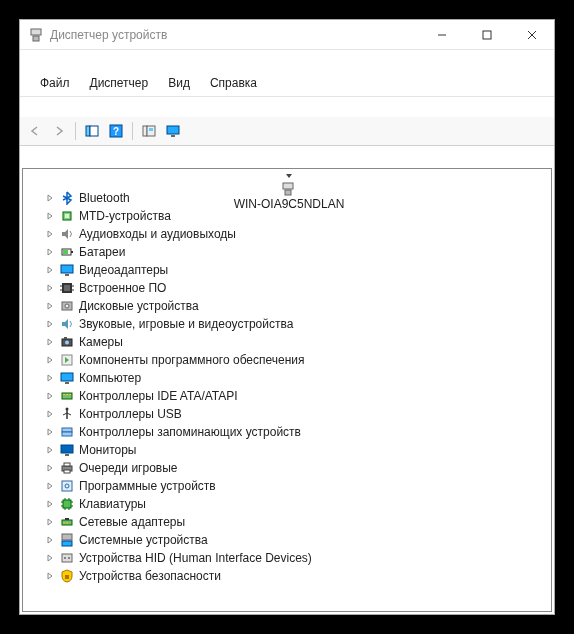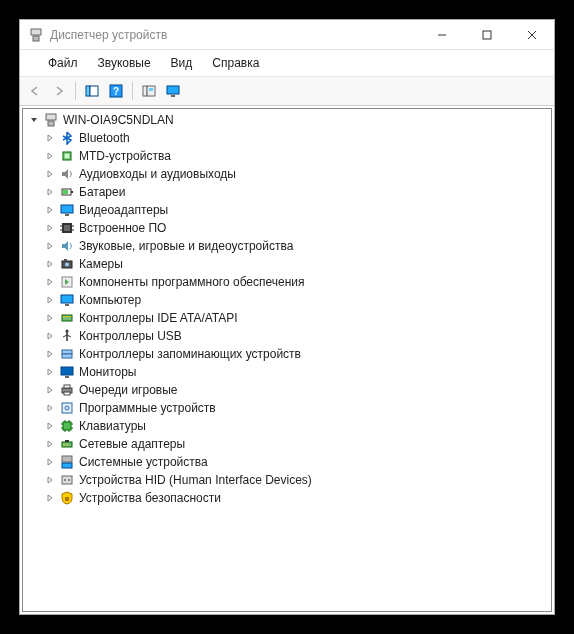--- a/index.html
+++ b/index.html
@@ -14,20 +14,21 @@
     width: 574px;
     height: 634px;
   }
   .window {
     width: 536px;
     height: 596px;
     background: #fff;
     border: 1px solid #aaa;
     display: flex;
     flex-direction: column;
+    gap: 20px;
   }
   .titlebar {
     height: 30px;
     display: flex;
     align-items: center;
     border-bottom: 1px solid #e5e5e5;
     padding: 0 0 0 8px;
   }
   .titlebar .app-icon {
     width: 16px; height: 16px;
@@ -40,21 +41,21 @@
     font-size: 12px;
   }
   .win-controls { display:flex; height:100%; }
   .win-btn {
     width: 45px; height: 100%;
     display:flex;align-items:center;justify-content:center;
     color:#555;
   }
   .menubar {
     display:flex;
-    padding: 4px 20px;
+    padding: 4px 12px;
     gap: 4px;
     border-bottom: 1px solid #e5e5e5;
     align-items: flex-end;
   }
   .menu-item {
     padding: 2px 8px;
     color:#222;
     font-size:12px;
   }
   .toolbar {
@@ -89,21 +90,21 @@
     padding-left:4px;
     white-space:nowrap;
     color:#222;
   }
   .caret {
     width:14px; height:14px;
     display:flex;align-items:center;justify-content:center;
     color:#666;
     font-size:10px;
   }
-  .indent0 { padding-left: 4px; }
+  .indent0 { padding-left: 4px; flex-direction: column; }
   .indent1 { padding-left: 20px; }
   .node-icon {
     width:16px; height:16px;
     margin: 0 4px 0 2px;
     display:flex;align-items:center;justify-content:center;
     flex-shrink:0;
   }
   .label { font-size:12px; }
   svg { display:block; }
 </style>
@@ -135,21 +136,21 @@
         <svg width="10" height="10">
             <line x1="1" y1="1" x2="9" y2="9" stroke="#333"></line>
             <line x1="9" y1="1" x2="1" y2="9" stroke="#333"></line>
           </svg>
       </div>
     </div>
   </div>
 
   <div class="menubar">
     <div class="menu-item">Файл</div>
-    <div class="menu-item">Звуковые</div>
+    <div class="menu-item">Диспетчер</div>
     <div class="menu-item">Вид</div>
     <div class="menu-item">Справка</div>
   </div>
 
   <div class="toolbar">
     <div class="tbtn disabled">
       <svg width="14" height="14">
           <path d="M9 3 L4 7 L9 11" fill="none" stroke="#333" stroke-width="1.5"></path>
         </svg>
     </div>
@@ -282,20 +283,33 @@
           <span class="label">Встроенное ПО</span>
         </div>
         <div class="tree-row indent1">
           <span class="caret">
             <svg width="10" height="10">
               <path d="M3 2 L7 5 L3 8 Z" fill="none" stroke="#888"></path>
             </svg>
           </span>
           <span class="node-icon">
             <svg width="14" height="14">
+              <use href="#ic-disk"></use>
+            </svg>
+          </span>
+          <span class="label">Дисковые устройства</span>
+        </div>
+        <div class="tree-row indent1">
+          <span class="caret">
+            <svg width="10" height="10">
+              <path d="M3 2 L7 5 L3 8 Z" fill="none" stroke="#888"></path>
+            </svg>
+          </span>
+          <span class="node-icon">
+            <svg width="14" height="14">
               <use href="#ic-sound"></use>
             </svg>
           </span>
           <span class="label">Звуковые, игровые и видеоустройства</span>
         </div>
         <div class="tree-row indent1">
           <span class="caret">
             <svg width="10" height="10">
               <path d="M3 2 L7 5 L3 8 Z" fill="none" stroke="#888"></path>
             </svg>

